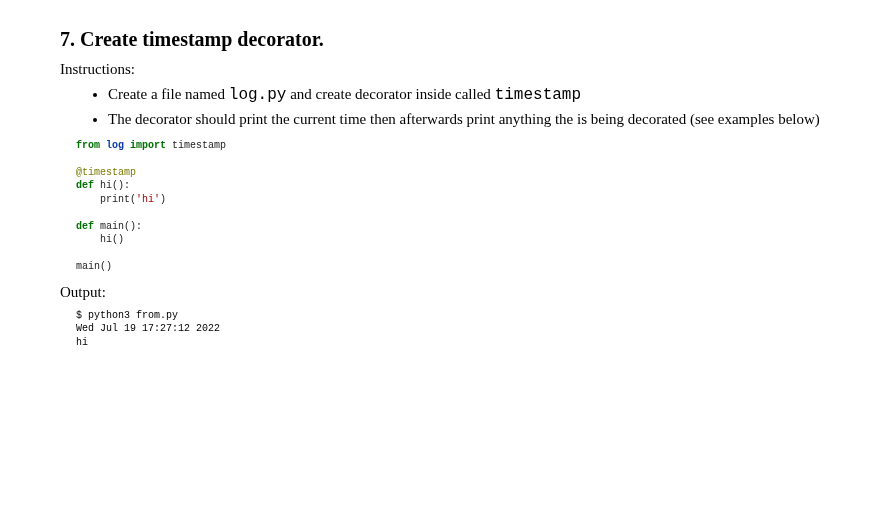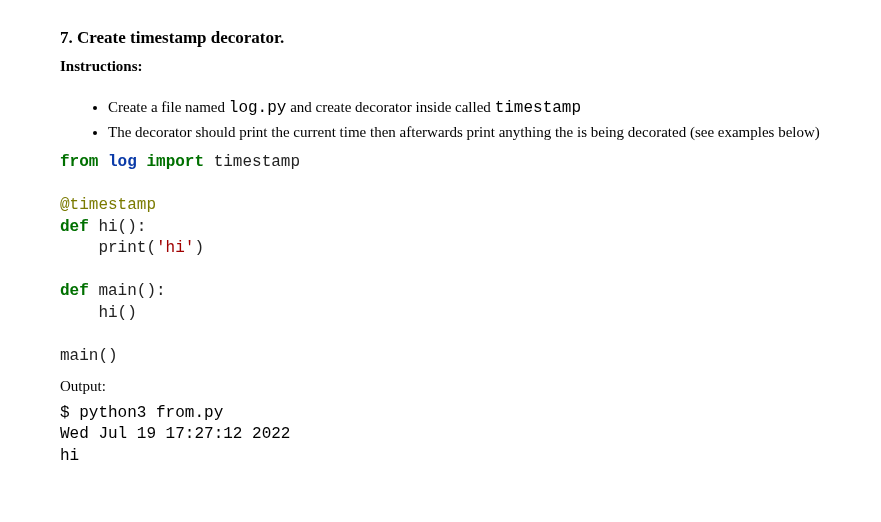--- a/index.html
+++ b/index.html
@@ -12,48 +12,48 @@
     width: 881px;
     height: 522px;
     overflow: hidden;
     box-sizing: border-box;
   }
   .page {
     padding: 28px 50px 20px 60px;
   }
   .heading {
     font-weight: bold;
-    font-size: 17px;
+    font-size: 20px;
     margin-bottom: 10px;
   }
   .subheading {
-    font-weight: bold;
-    margin-bottom: 22px;
+    font-weight: normal;
+    margin-bottom: 6px;
   }
   ul.instructions {
     margin: 4px 0 10px 0;
     padding-left: 48px;
   }
   ul.instructions li {
     margin-bottom: 2px;
     line-height: 1.35;
   }
   .para {
     margin-bottom: 8px;
   }
   .mono {
     font-family: "Courier New", Courier, monospace;
     font-size: 16px;
   }
   .codeblock {
     font-family: "Courier New", Courier, monospace;
-    font-size: 16px;
+    font-size: 10px;
     line-height: 1.35;
     white-space: pre;
-    margin: 6px 0 10px 0;
+    margin: 6px 0 10px 16px;
   }
   .kw-from, .kw-import, .kw-def { color: #007000; font-weight: bold; }
   .kw-mod { color: #0a3aa8; font-weight: bold; }
   .kw-name { color: #222; }
   .kw-dec { color: #7a7a00; }
   .kw-str { color: #a00000; }
   .kw-func { color: #222; }
   .plain { color: #222; }
 </style>
 </head>

